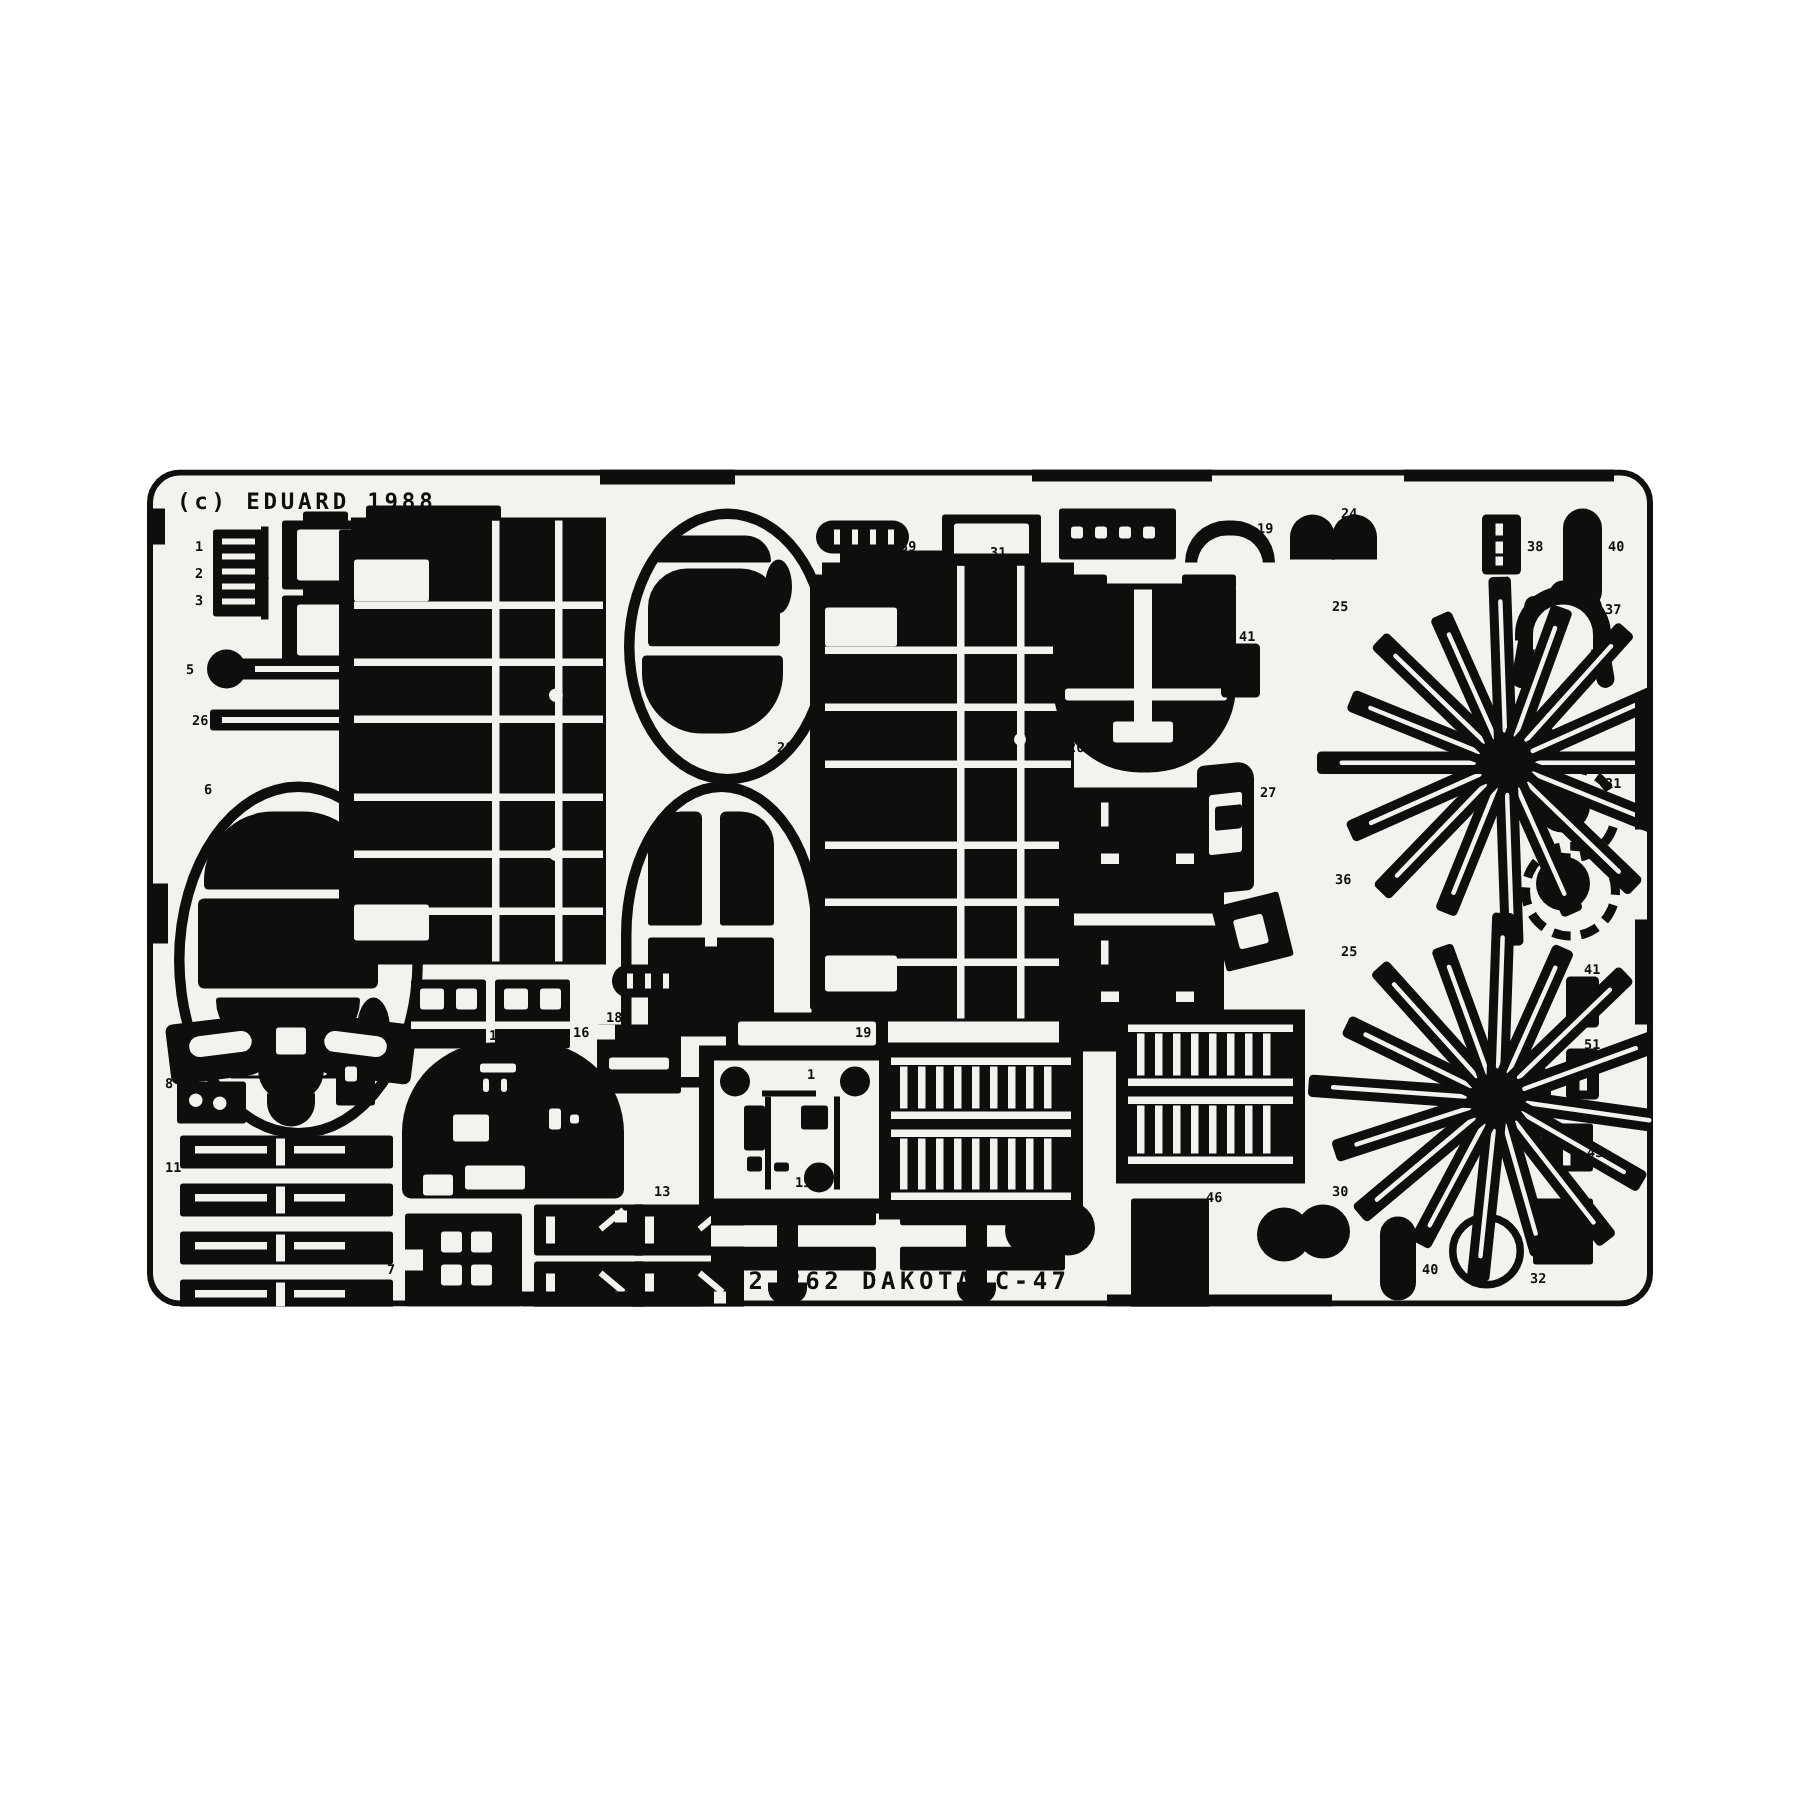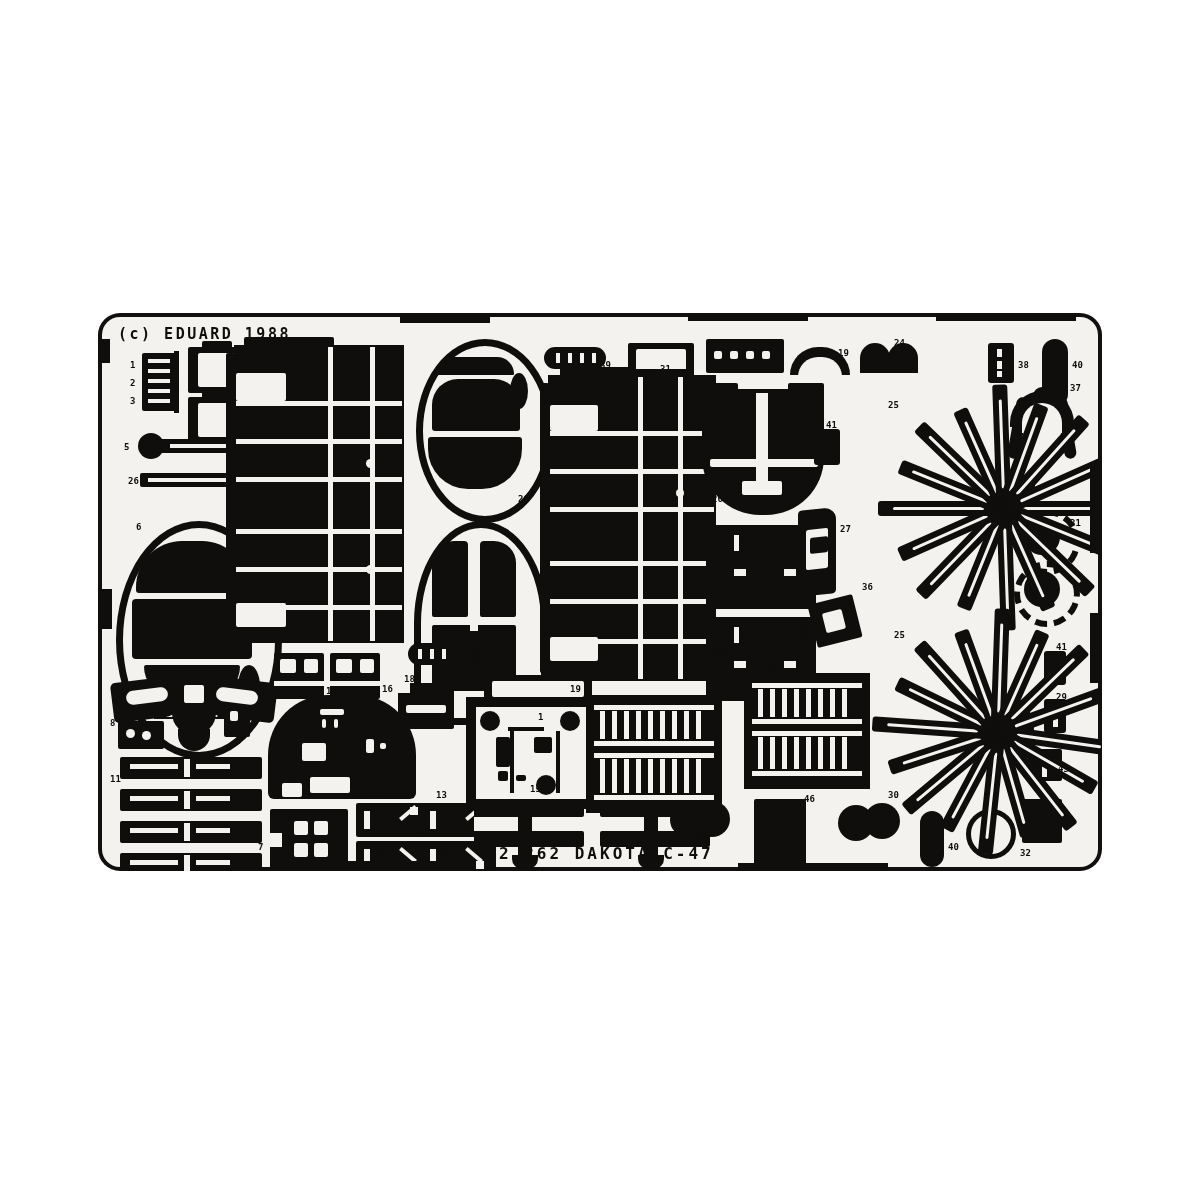--- a/index.html
+++ b/index.html
@@ -495,23 +495,23 @@
           <div class="lbl" style="left: 700px; top: 316px;">26</div>
           <div class="lbl" style="left: 742px; top: 212px;">27</div>
           <div class="lbl" style="left: 616px; top: 338px;">28</div>
           <div class="lbl" style="left: 706px; top: 482px;">46</div>
           <div class="lbl" style="left: 600px; top: 522px;">30</div>
           <div class="lbl" style="left: 790px; top: 478px;">30</div>
           <div class="lbl" style="left: 972px; top: 206px;">31</div>
           <div class="lbl" style="left: 922px; top: 536px;">32</div>
           <div class="lbl" style="left: 958px; top: 506px;">33</div>
           <div class="lbl" style="left: 960px; top: 452px;">43</div>
-          <div class="lbl" style="left: 958px; top: 380px;">29</div>
-          <div class="lbl" style="left: 764px; top: 270px;">36</div>
-          <div class="lbl" style="left: 972px; top: 71px;">37</div>
+          <div class="lbl" style="left: 958px; top: 380px;">51</div>
+          <div class="lbl" style="left: 792px; top: 270px;">36</div>
+          <div class="lbl" style="left: 972px; top: 90px;">37</div>
           <div class="lbl" style="left: 920px; top: 48px;">38</div>
           <div class="lbl" style="left: 502px; top: 48px;">39</div>
           <div class="lbl" style="left: 370px; top: 340px;">39</div>
           <div class="lbl" style="left: 974px; top: 48px;">40</div>
           <div class="lbl" style="left: 850px; top: 530px;">40</div>
           <div class="lbl" style="left: 728px; top: 108px;">41</div>
           <div class="lbl" style="left: 958px; top: 330px;">41</div>
         </div>
 
     </div>

